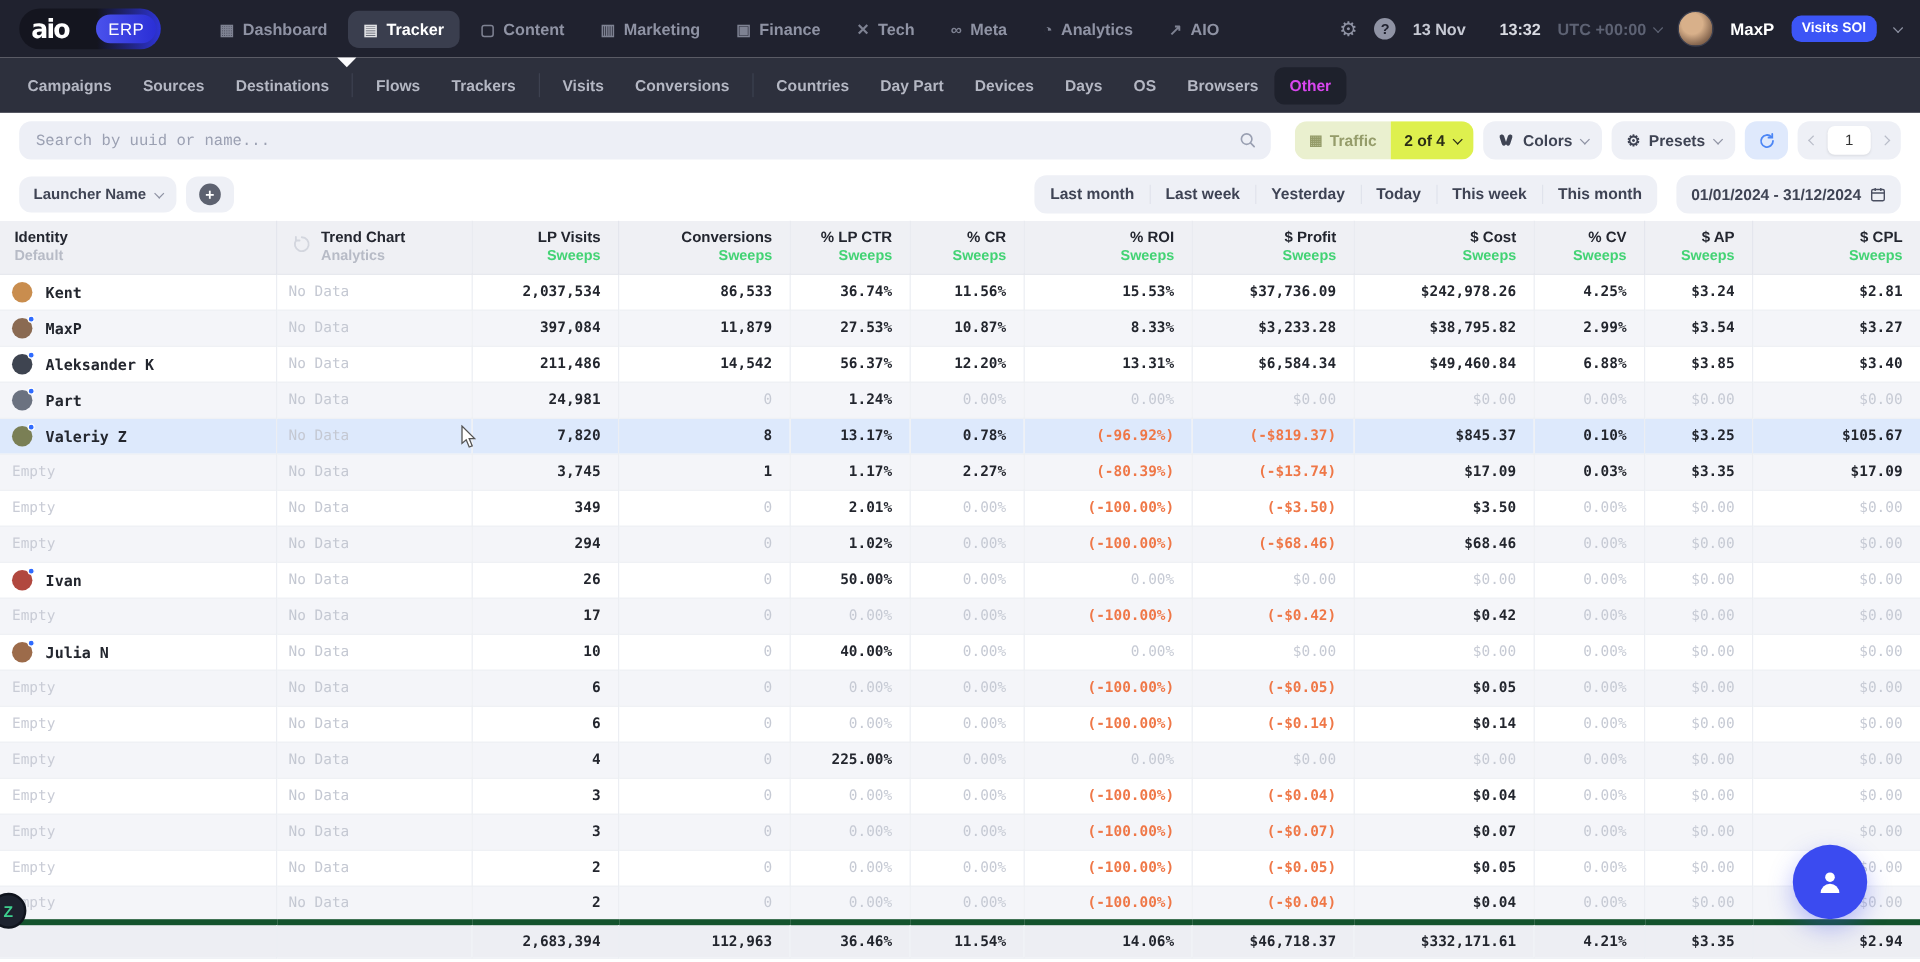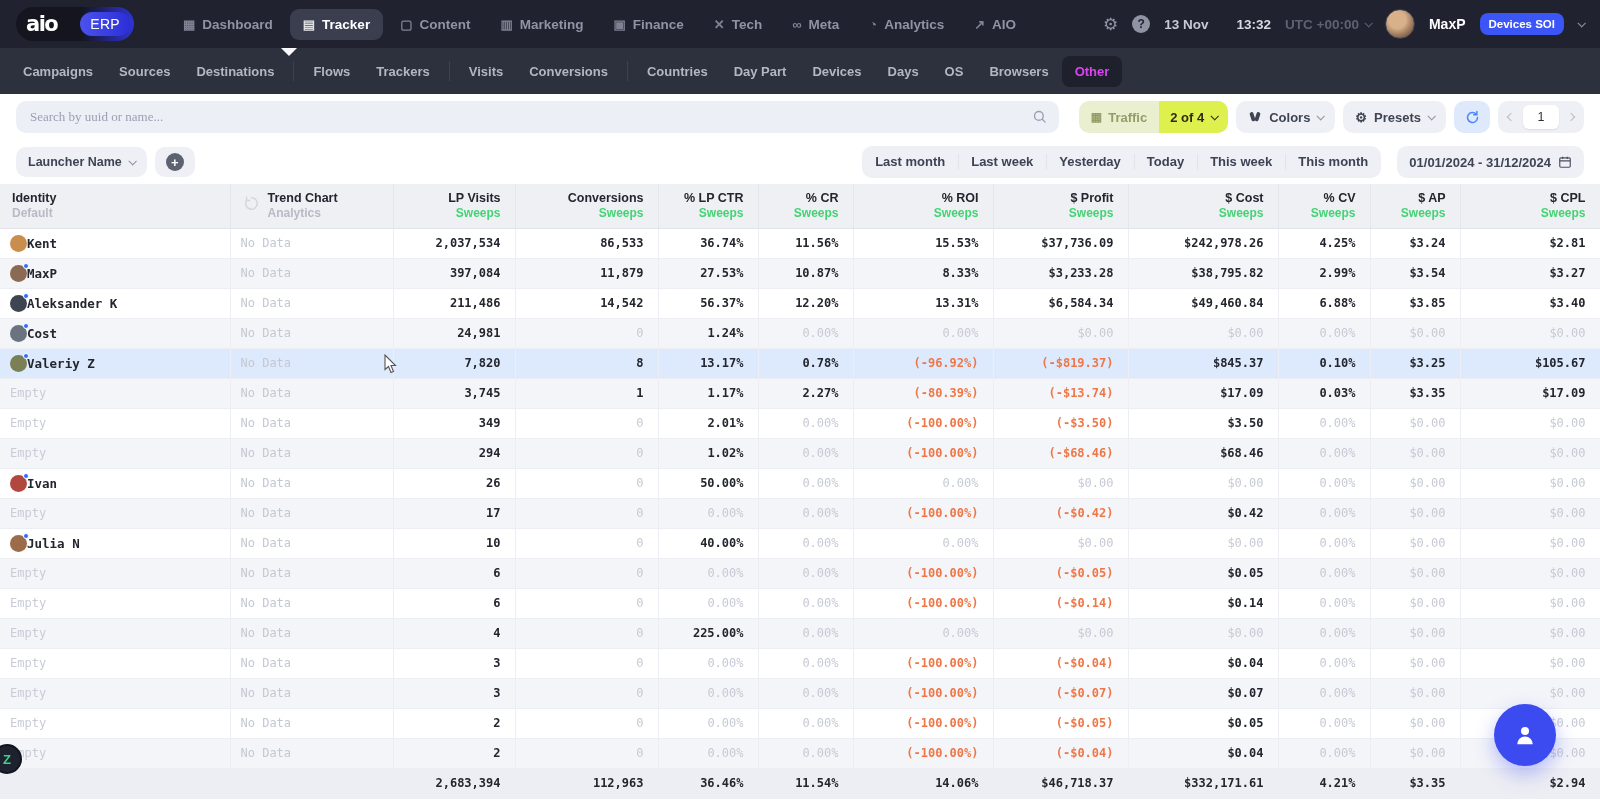--- a/index.html
+++ b/index.html
@@ -31,21 +31,21 @@
   
   .subnav { position:relative; height:46px; background:#2d303d; display:flex; align-items:center; padding:0 10px; }
   .subnav .caret { position:absolute; top:0; left:281px; width:0; height:0; border-left:8px solid transparent; border-right:8px solid transparent; border-top:8px solid #fbfbfd; }
   .sn-item { color:#b4b7c3; font-size:13px; font-weight:600; padding:8px 13px; border-radius:8px; cursor:pointer; white-space:nowrap; }
   .sn-item.active { background:#1e212c; color:#d946ef; }
   .sn-div { width:1px; height:20px; background:#3d4150; margin:0 6px; }
 
   
   .toolbar { height:46px; display:flex; align-items:center; padding:0 16px; gap:8px; background:#fff; }
   .search-box { position:relative; flex:1; height:32px; margin-right:12px; }
-  .search-box input { width:100%; height:32px; background:#edeff6; border:none; border-radius:10px; padding:0 38px 0 14px; font-size:13px; color:#333; outline:none; font-family:Liberation Serif, serif; }
+  .search-box input { width:100%; height:32px; background:#edeff6; border:none; border-radius:10px; padding:0 38px 0 14px; font-size:13px; color:#333; outline:none; font-family:Liberation Mono, monospace; }
   .search-box input::placeholder { color:#9ba0b2; }
   .search-ic { position:absolute; right:12px; top:8px; }
   .btn { height:32px; display:flex; align-items:center; gap:7px; background:#eef0f6; border-radius:10px; padding:0 12px; font-size:13px; font-weight:600; color:#3f4454; cursor:pointer; white-space:nowrap; }
   .btn .chev { color:#8f93a4; }
   .traffic-btn { height:32px; display:flex; border-radius:10px; overflow:hidden; cursor:pointer; }
   .traffic-left { display:flex; align-items:center; gap:6px; background:#eaf0cf; padding:0 12px; color:#959c6a; font-size:13px; font-weight:600; }
   .traffic-left .t-ic { font-size:12px; }
   .traffic-right { display:flex; align-items:center; gap:7px; background:#def04e; padding:0 11px; color:#2a2d16; font-size:13px; font-weight:700; }
   .traffic-right .chev { color:#2a2d16; }
   .icon-btn { width:36px; height:32px; background:#dfe9fc; border-radius:10px; display:flex; align-items:center; justify-content:center; cursor:pointer; }
@@ -70,30 +70,30 @@
   thead th { height:44px; background:#eff0f4; border-right:1px solid #e4e6ed; border-bottom:1px solid #e2e4ea; vertical-align:middle; text-align:left; padding:0 14px 0 12px; cursor:pointer; }
   thead th.r { text-align:right; }
   .h-t { font-family:"Liberation Sans",sans-serif; font-size:12.5px; font-weight:700; color:#23262f; line-height:15px; }
   .h-s { font-family:"Liberation Sans",sans-serif; font-size:12px; font-weight:600; line-height:14px; }
   .h-s.gray { color:#b7bbc6; } .h-s.green { color:#43d374; }
   .th-flex { display:flex; align-items:center; gap:8px; }
   tbody td, tfoot td { height:30px; border-right:1px solid #eceef3; border-bottom:1px solid #eceef3; font-size:12px; padding:0 14px 0 10px; }
   tbody td.r, tfoot td.r { text-align:right; }
   tbody tr.alt td { background:#f4f5f9; }
   tbody tr.hl td { background:#dde9fc; }
-  .name-cell { display:flex; align-items:center; gap:0; }
+  .name-cell { display:flex; align-items:center; gap:11px; }
   .row-avatar { position:relative; width:17px; height:17px; border-radius:50%; flex:0 0 17px; }
   .row-avatar .dot { position:absolute; right:-2px; top:-2px; width:6px; height:6px; border-radius:50%; background:#2f6bff; border:1px solid #fff; }
   .nm { color:#23262e; font-weight:700; font-size:12.5px; }
   .empty-lbl { color:#c9ccd6; font-weight:500; }
   .nodata { color:#c4c8d2; font-weight:500; }
   .vd { color:#23262e; font-weight:700; }
   .vm { color:#c6cad4; font-weight:500; }
   .vn { color:#ef7747; font-weight:700; }
-  tfoot td { background:#edeef3; border-top:1px solid #14532d; font-weight:700; color:#23262e; }
+  tfoot td { background:#edeef3; border-top:5px solid #14532d; font-weight:700; color:#23262e; }
 
   
   .fab { position:absolute; right:44px; bottom:36px; width:62px; height:62px; border-radius:50%; background:#3b4bf0; display:flex; align-items:center; justify-content:center; box-shadow:0 8px 20px rgba(59,75,240,.35); cursor:pointer; }
   .chat-bubble { position:absolute; left:-8px; top:744px; width:30px; height:30px; border-radius:50%; background:#1d222e; border:2px solid #10141d; display:flex; align-items:center; justify-content:center; color:#3ecf8e; font-size:13px; font-weight:700; cursor:pointer; }
   .cursor { position:absolute; left:384px; top:354px; pointer-events:none; }
 </style>
 </head>
 <body>
 
 <div class="app">
@@ -145,21 +145,21 @@
       <span class="tn-gear">⚙</span>
       <span class="tn-help">?</span>
       <span class="tn-date">13 Nov</span>
       <span class="tn-time">13:32</span>
       <span class="tn-tz">
         <span>UTC +00:00</span>
         <span class="chev"></span>
       </span>
       <span class="avatar"></span>
       <span class="tn-user">MaxP</span>
-      <span class="ws-badge">Devices SOl</span>
+      <span class="ws-badge">Visits SOl</span>
       <span class="chev tn-chev"></span>
     </div>
   </header>
 
   <nav class="subnav">
     <div class="caret"></div>
     <div style="display:flex;align-items:center;" id="subnav-items">
         <span class="sn-item">Campaigns</span>
         <span class="sn-item">Sources</span>
         <span class="sn-item">Destinations</span>
@@ -388,21 +388,21 @@
           <td class="r"><span class="vd">6.88%</span></td>
           <td class="r"><span class="vd">$3.85</span></td>
           <td class="r"><span class="vd">$3.40</span></td>
         </tr>
         <tr class="alt">
           <td>
             <span class="name-cell">
               <span class="row-avatar" style="background:#6b7280">
                 <span class="dot"></span>
               </span>
-              <span class="nm">Cost</span>
+              <span class="nm">Part</span>
             </span>
           </td>
           <td><span class="nodata">No Data</span></td>
           <td class="r"><span class="vd">24,981</span></td>
           <td class="r"><span class="vm">0</span></td>
           <td class="r"><span class="vd">1.24%</span></td>
           <td class="r"><span class="vm">0.00%</span></td>
           <td class="r"><span class="vm">0.00%</span></td>
           <td class="r"><span class="vm">$0.00</span></td>
           <td class="r"><span class="vm">$0.00</span></td>

